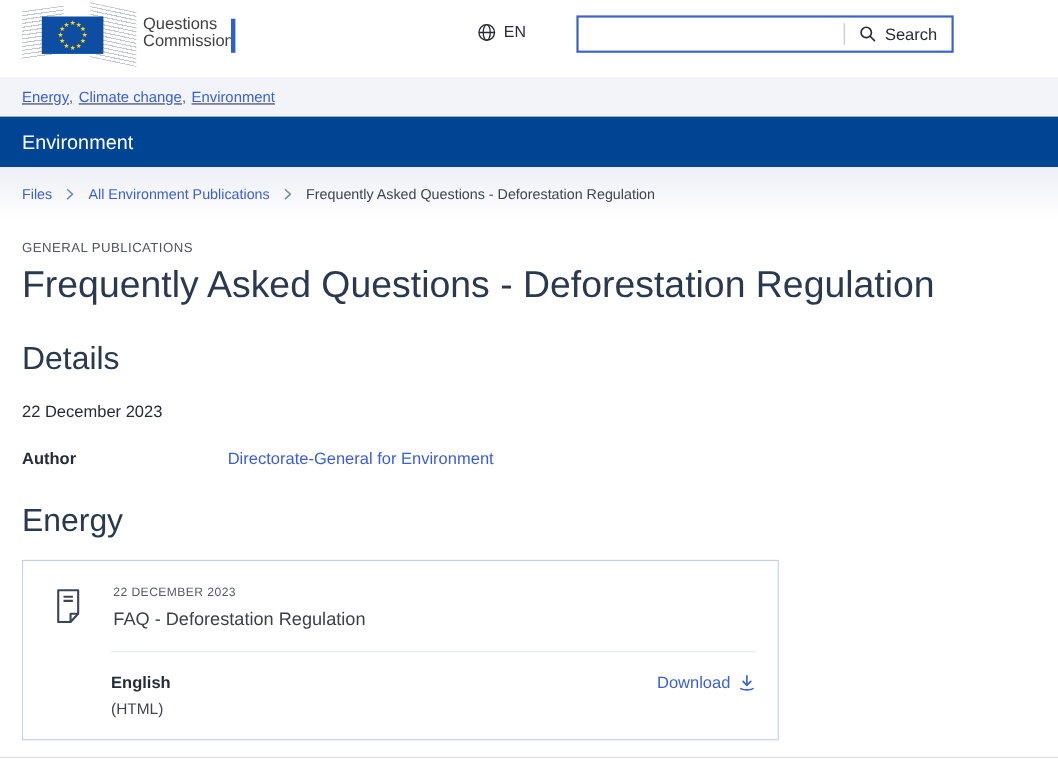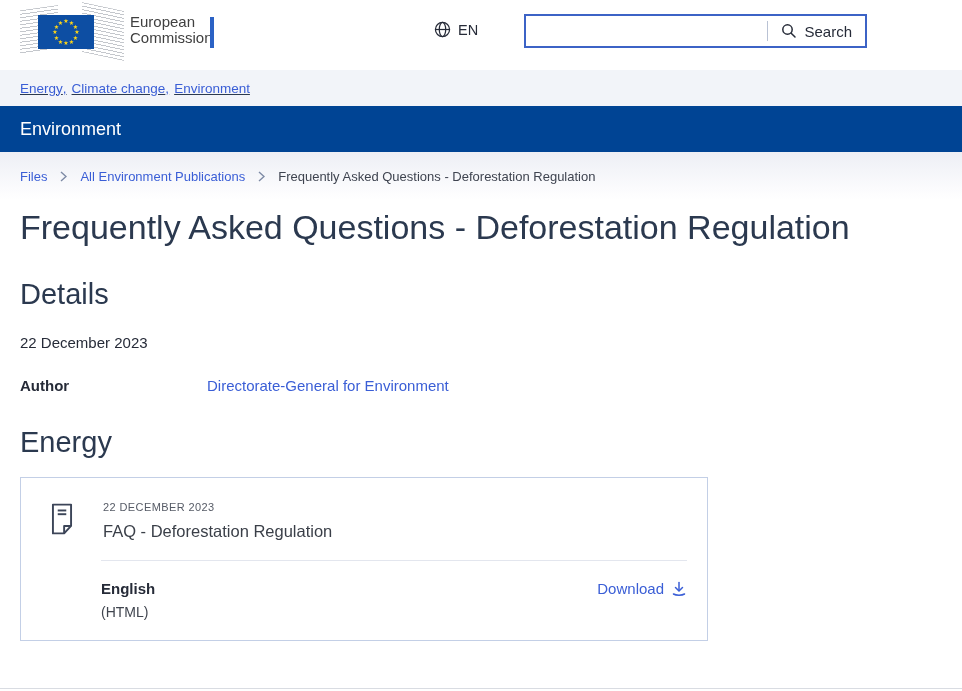--- a/index.html
+++ b/index.html
@@ -99,21 +99,21 @@
           <text x="28" y="30">★</text>
             <text x="22.5" y="28.5">★</text>
             <text x="18.5" y="24.5">★</text>
           <text x="17" y="19">★</text>
             <text x="18.5" y="13.5">★</text>
             <text x="22.5" y="9.5">★</text>
         </g>
       </svg>
     </div>
     <div class="logo-text">
-      <div>European</div>
+      <div>Questions</div>
       <div>Commission</div>
     </div>
     <div class="logo-bar"></div>
   </div>
 
   <div class="lang">
     <svg width="17" height="17" viewBox="0 0 18 18">
       <g fill="none" stroke="#262b38" stroke-width="1.3">
         <circle cx="9" cy="9" r="7.5"></circle>
         <ellipse cx="9" cy="9" rx="3.4" ry="7.5"></ellipse>
@@ -162,20 +162,21 @@
     <span class="crumb-chevron">
       <svg width="7" height="11" viewBox="0 0 7 11">
           <path d="M1 1 L6 5.5 L1 10" fill="none" stroke="#7d8aa5" stroke-width="1.4"></path>
         </svg>
     </span>
     <span class="crumb-current">Frequently Asked Questions - Deforestation Regulation</span>
   </nav>
 </div>
 
 <div class="main">
+  <div class="kicker">GENERAL PUBLICATIONS</div>
   <h1 class="page-title">Frequently Asked Questions - Deforestation Regulation</h1>
 
   <h2 class="section-heading">Details</h2>
   <div class="details-rows">
     <div class="details-row">
       <div class="details-value">22 December 2023</div>
     </div>
     <div class="details-row">
       <div class="details-label">Author</div>
       <div class="details-value"><a>Directorate-General for Environment</a></div>

